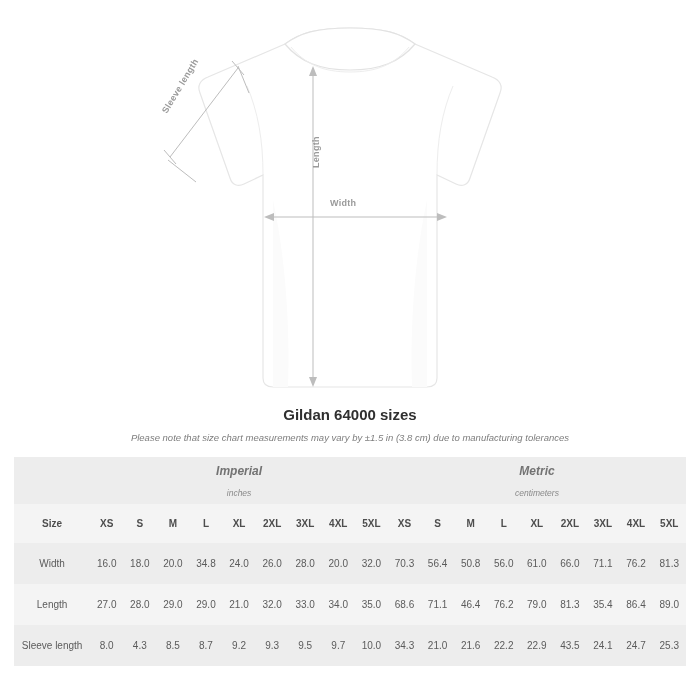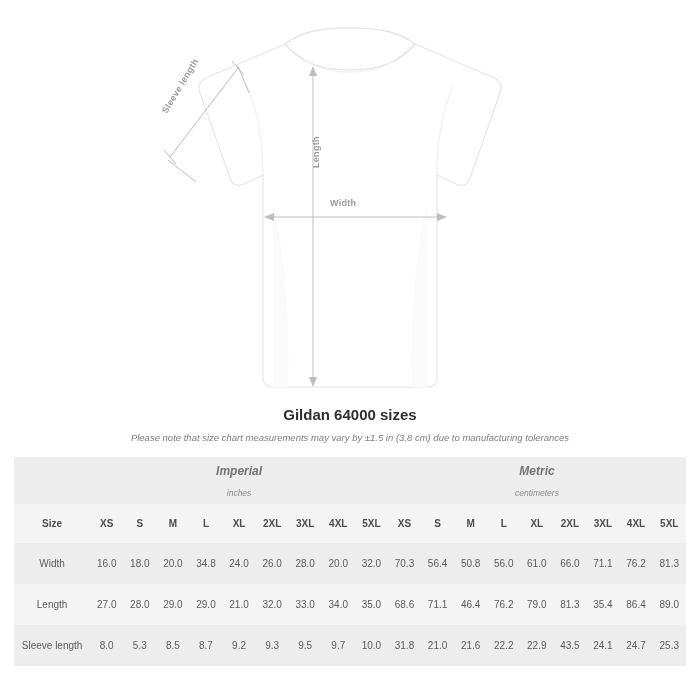--- a/index.html
+++ b/index.html
@@ -283,29 +283,29 @@
         <td>79.0</td>
         <td>81.3</td>
         <td>35.4</td>
         <td>86.4</td>
         <td>89.0</td>
       </tr>
 
       <tr class="data-row alt">
         <td class="rowlabel">Sleeve length</td>
         <td>8.0</td>
-        <td>5.3</td>
+        <td>4.3</td>
         <td>8.5</td>
         <td>8.7</td>
         <td>9.2</td>
         <td>9.3</td>
         <td>9.5</td>
         <td>9.7</td>
         <td>10.0</td>
-        <td>31.8</td>
+        <td>34.3</td>
         <td>21.0</td>
         <td>21.6</td>
         <td>22.2</td>
         <td>22.9</td>
         <td>43.5</td>
         <td>24.1</td>
         <td>24.7</td>
         <td>25.3</td>
       </tr>
     </tbody>

